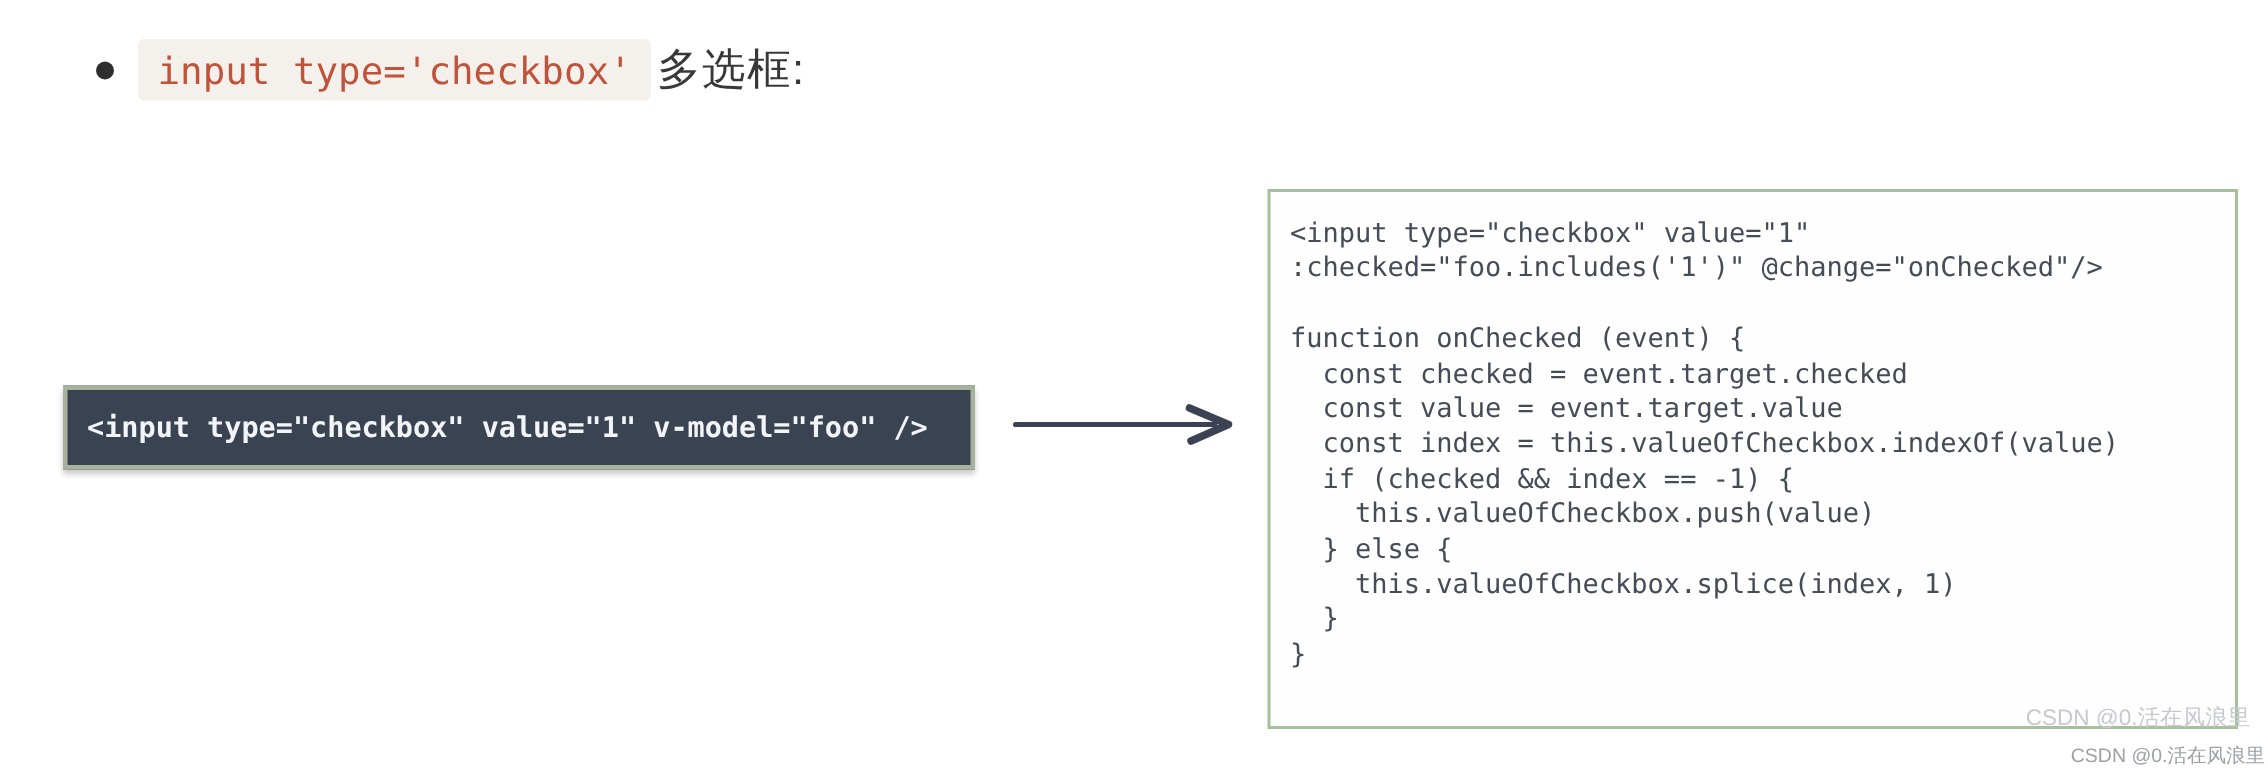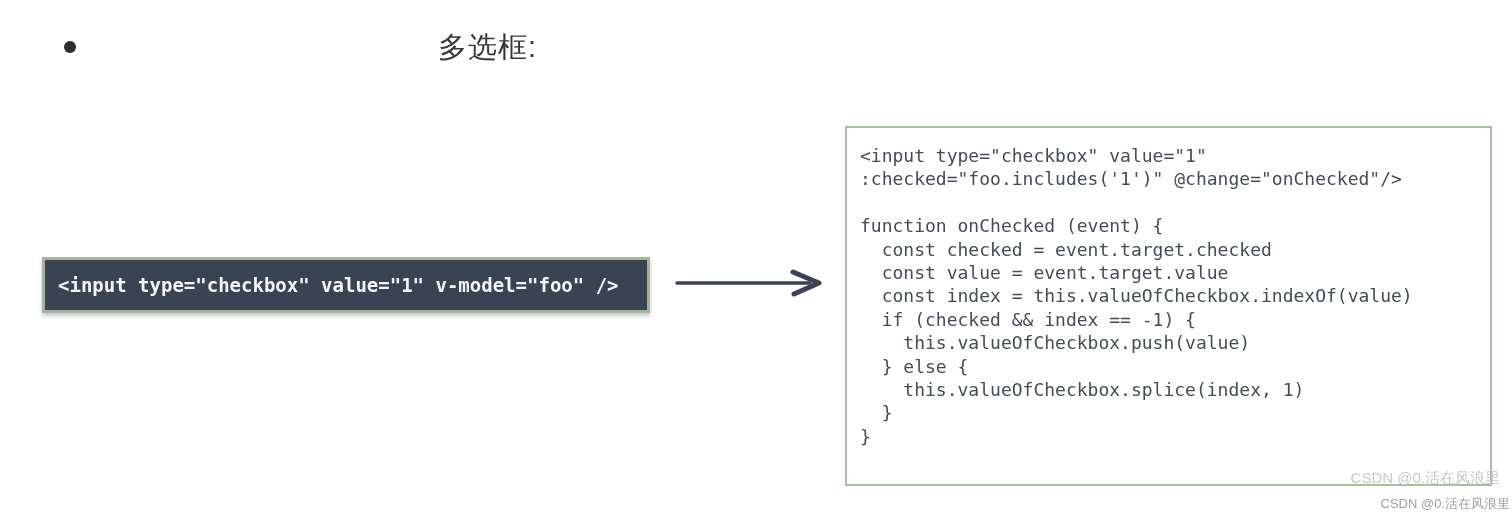--- a/index.html
+++ b/index.html
@@ -110,20 +110,21 @@
     color: #9ca0a5;
     white-space: nowrap;
   }
 </style>
 </head>
 <body>
 
 <div class="page">
 
   <span class="bullet-dot"></span>
+  <span class="inline-chip">input type='checkbox'</span>
   <span class="bullet-label">多选框:</span>
 
   <div class="left-code-box">
     <pre>&lt;input type="checkbox" value="1" v-model="foo" /&gt;</pre>
   </div>
 
   <div class="arrow-wrap">
     <svg width="150" height="28" viewBox="0 0 150 28" xmlns="http://www.w3.org/2000/svg">
       <line x1="3" y1="14" x2="136" y2="14" stroke="#3b4254" stroke-width="3.4" stroke-linecap="round"></line>
       <polyline points="119,3 145,14 120,25" fill="none" stroke="#3b4254" stroke-width="5" stroke-linejoin="round" stroke-linecap="round"></polyline>

